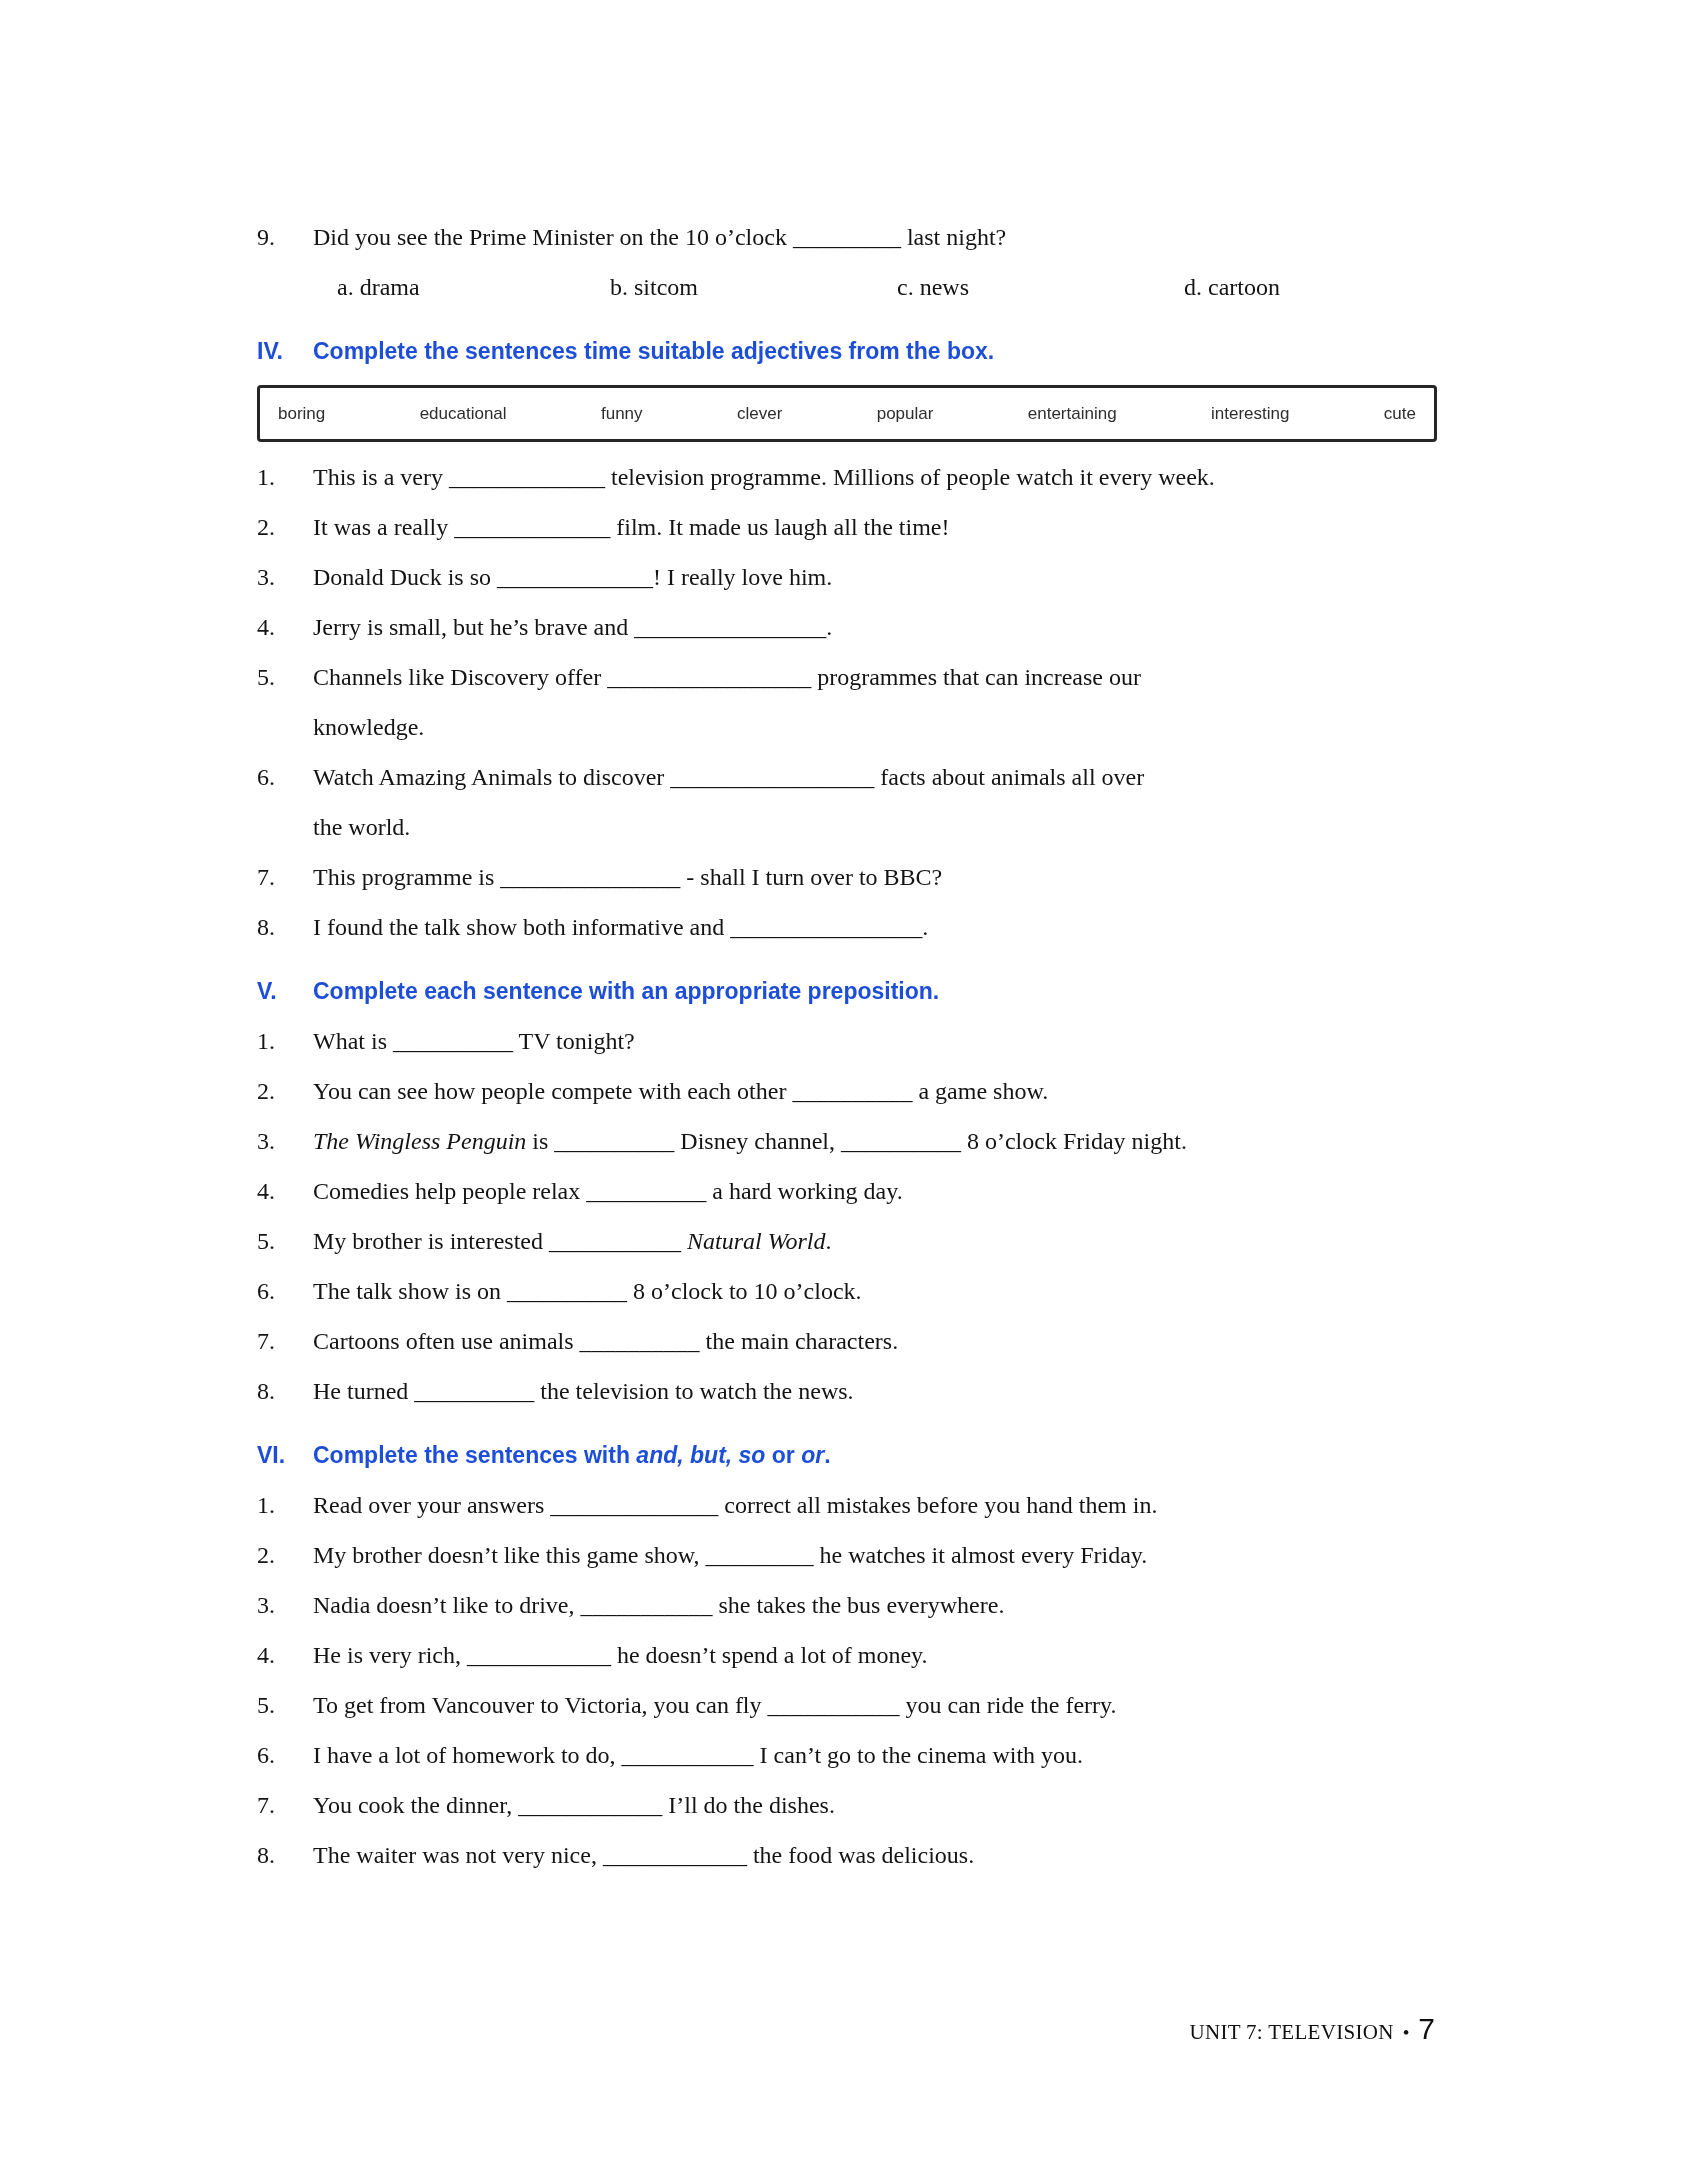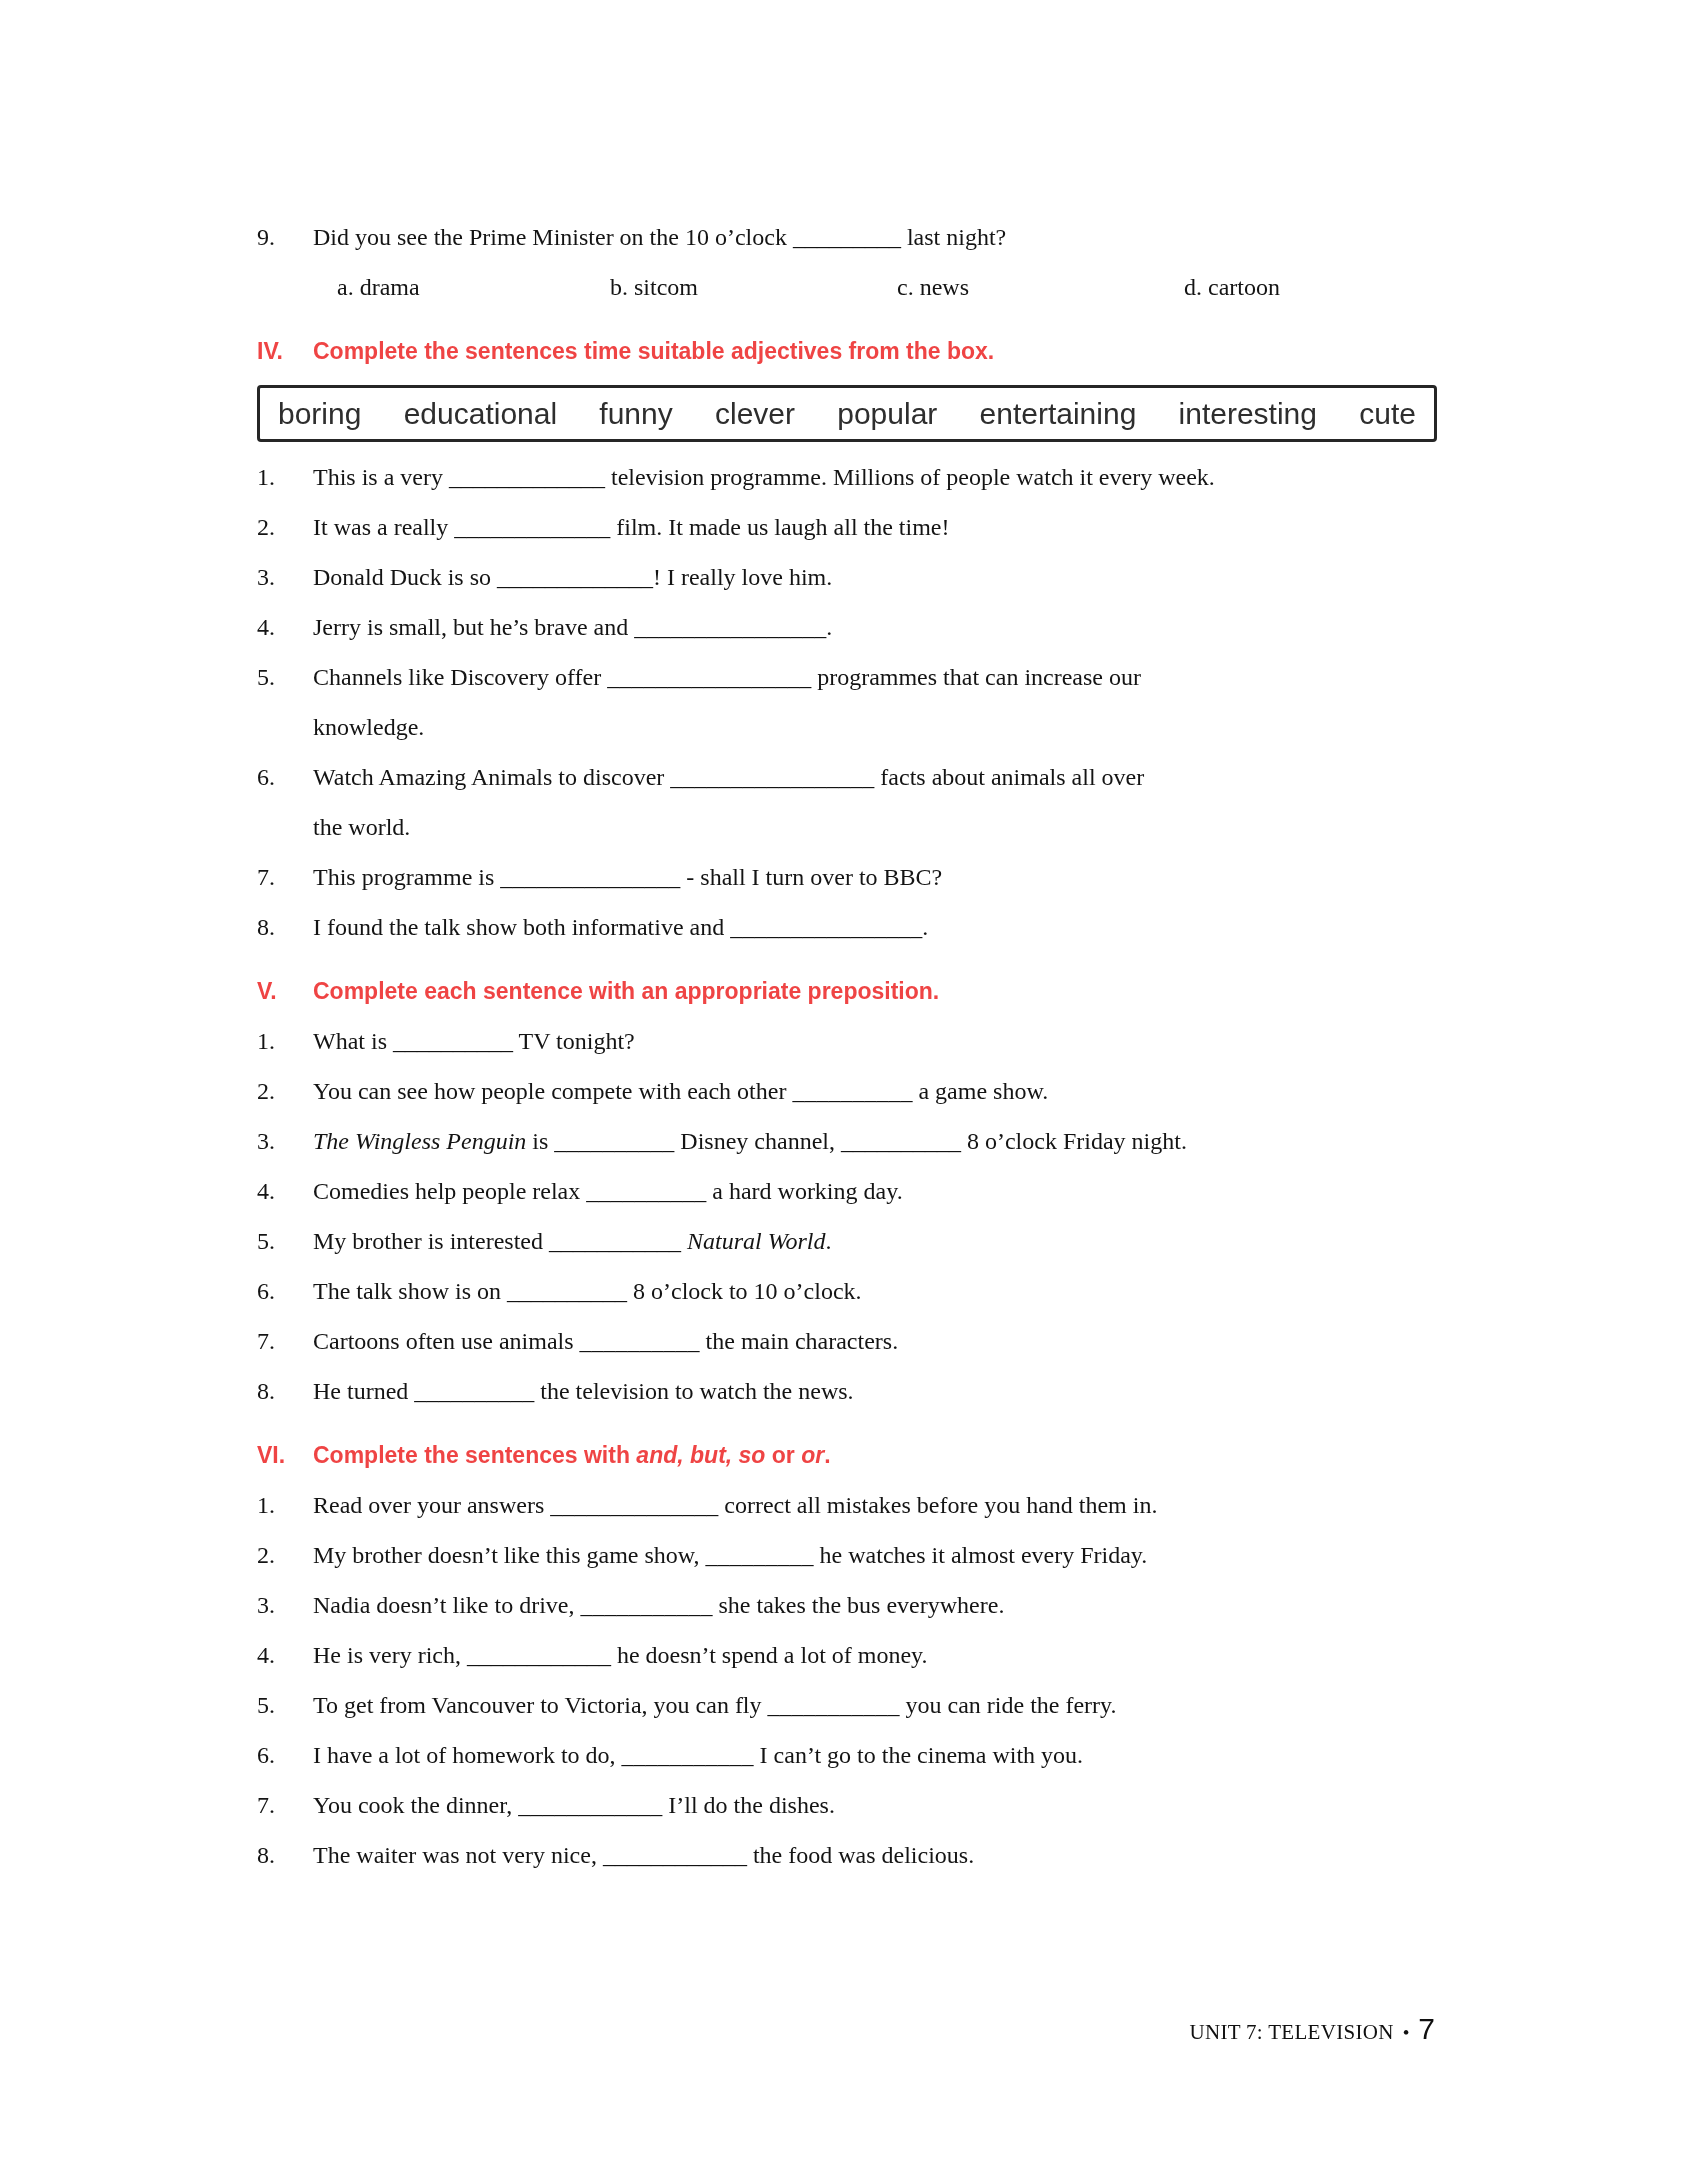--- a/index.html
+++ b/index.html
@@ -25,35 +25,35 @@
   .options {
     display: grid;
     grid-template-columns: 273px 287px 287px auto;
     margin-left: 80px;
     line-height: 50px;
   }
   .heading {
     font-family: "Liberation Sans", sans-serif;
     font-weight: bold;
     font-size: 23px;
-    color: #ef4444;
+    color: #1d4ed8;
     margin-top: 14px;
     justify-content: center;
   }
   .wordbox {
     border: 3px solid #262626;
     border-radius: 4px;
     height: 51px;
     margin: 9px 0 10px;
     display: flex;
     align-items: center;
     justify-content: space-between;
     padding: 0 18px;
     font-family: "Liberation Sans", sans-serif;
-    font-size: 30px;
+    font-size: 17px;
     color: #2e2e2e;
     line-height: normal;
   }
   .it { font-style: italic; }
   .footer {
     position: absolute;
     right: 248px;
     top: 2012px;
     font-weight: normal;
     color: #101010;

